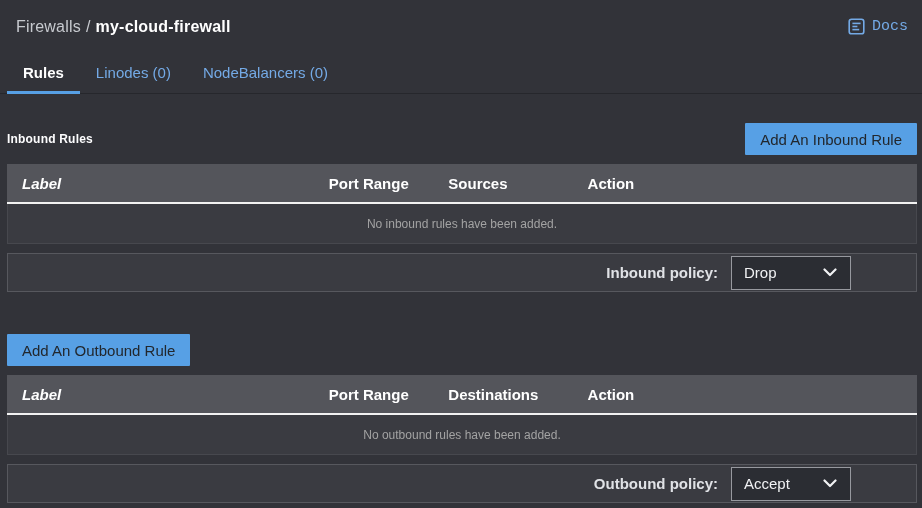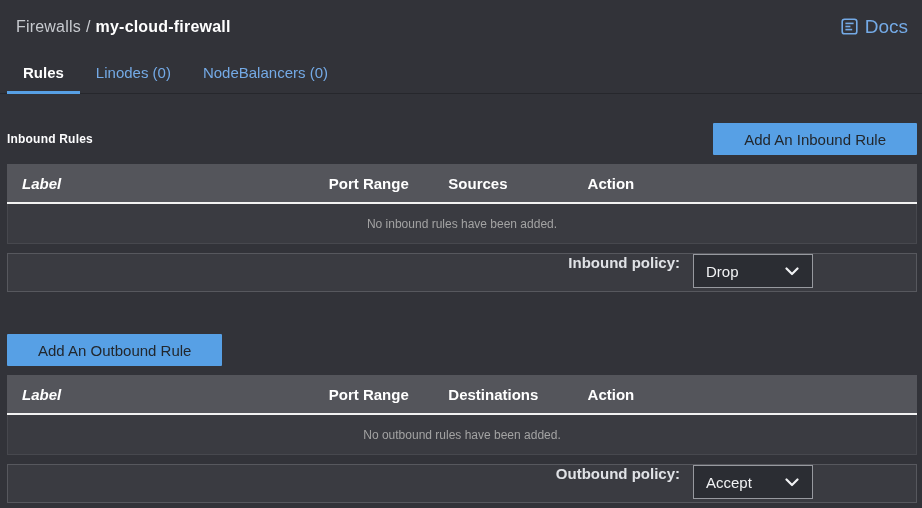--- a/index.html
+++ b/index.html
@@ -31,21 +31,21 @@
   
   .page-header{
     display:flex;justify-content:space-between;align-items:center;
     padding:19px 14px 0 16px;height:34px;
   }
   .breadcrumb{font-size:16px;color:var(--muted);letter-spacing:.2px;}
   .breadcrumb .crumb-sep{margin:0 5px;color:var(--muted);}
   .breadcrumb .crumb-current{color:#ffffff;font-weight:bold;}
   .docs-link{
     display:flex;align-items:center;gap:7px;
-    color:var(--link-blue);font-size:19px;cursor:pointer;
+    color:var(--link-blue);font-size:15px;cursor:pointer;font-family:Liberation Mono, monospace;
   }
   .docs-link svg{display:block;}
 
   
   .tabbar{
     margin-top:21px;
     padding-left:7px;
     border-bottom:1px solid var(--divider);
     display:flex;
   }
@@ -69,21 +69,21 @@
     margin-top:29px;
   }
   .section-head.second{margin-top:42px;}
   .section-title{margin:0;font-size:12px;font-weight:bold;color:#fdfdfe;letter-spacing:.2px;}
   .add-rule-btn{
     background:var(--accent-blue);
     color:var(--btn-text);
     border:none;border-radius:1px;
     font-family:inherit;
     font-size:15px;
-    height:32px;padding:0 31px;
+    height:32px;padding:0 15px;
     cursor:pointer;
   }
 
   
   .rules-table{margin-top:9px;}
   .thead{
     display:flex;align-items:center;
     height:40px;
     background:var(--thead-bg);
     border-bottom:2px solid #f2f2f2;
@@ -100,22 +100,22 @@
     border:1px solid var(--row-border);
     border-top:none;
     display:flex;align-items:center;justify-content:center;
     font-size:12px;color:#a3a3a3;
   }
   .policy-row{
     margin-top:9px;
     height:39px;
     background:var(--row-bg);
     border:1px solid var(--policy-border);
-    display:flex;align-items:flex-start;justify-content:flex-end;
-    padding-right:103px;
+    display:flex;align-items:center;justify-content:flex-end;
+    padding-right:65px;
   }
   .policy-label{font-size:15px;font-weight:bold;color:#e0e2e6;margin-right:13px;}
   .policy-select{
     width:120px;height:34px;
     background:var(--select-bg);
     border:1px solid var(--select-border);
     display:flex;align-items:center;justify-content:space-between;
     padding:0 13px 0 12px;
     font-size:15px;color:#f1f2f4;
     cursor:pointer;

